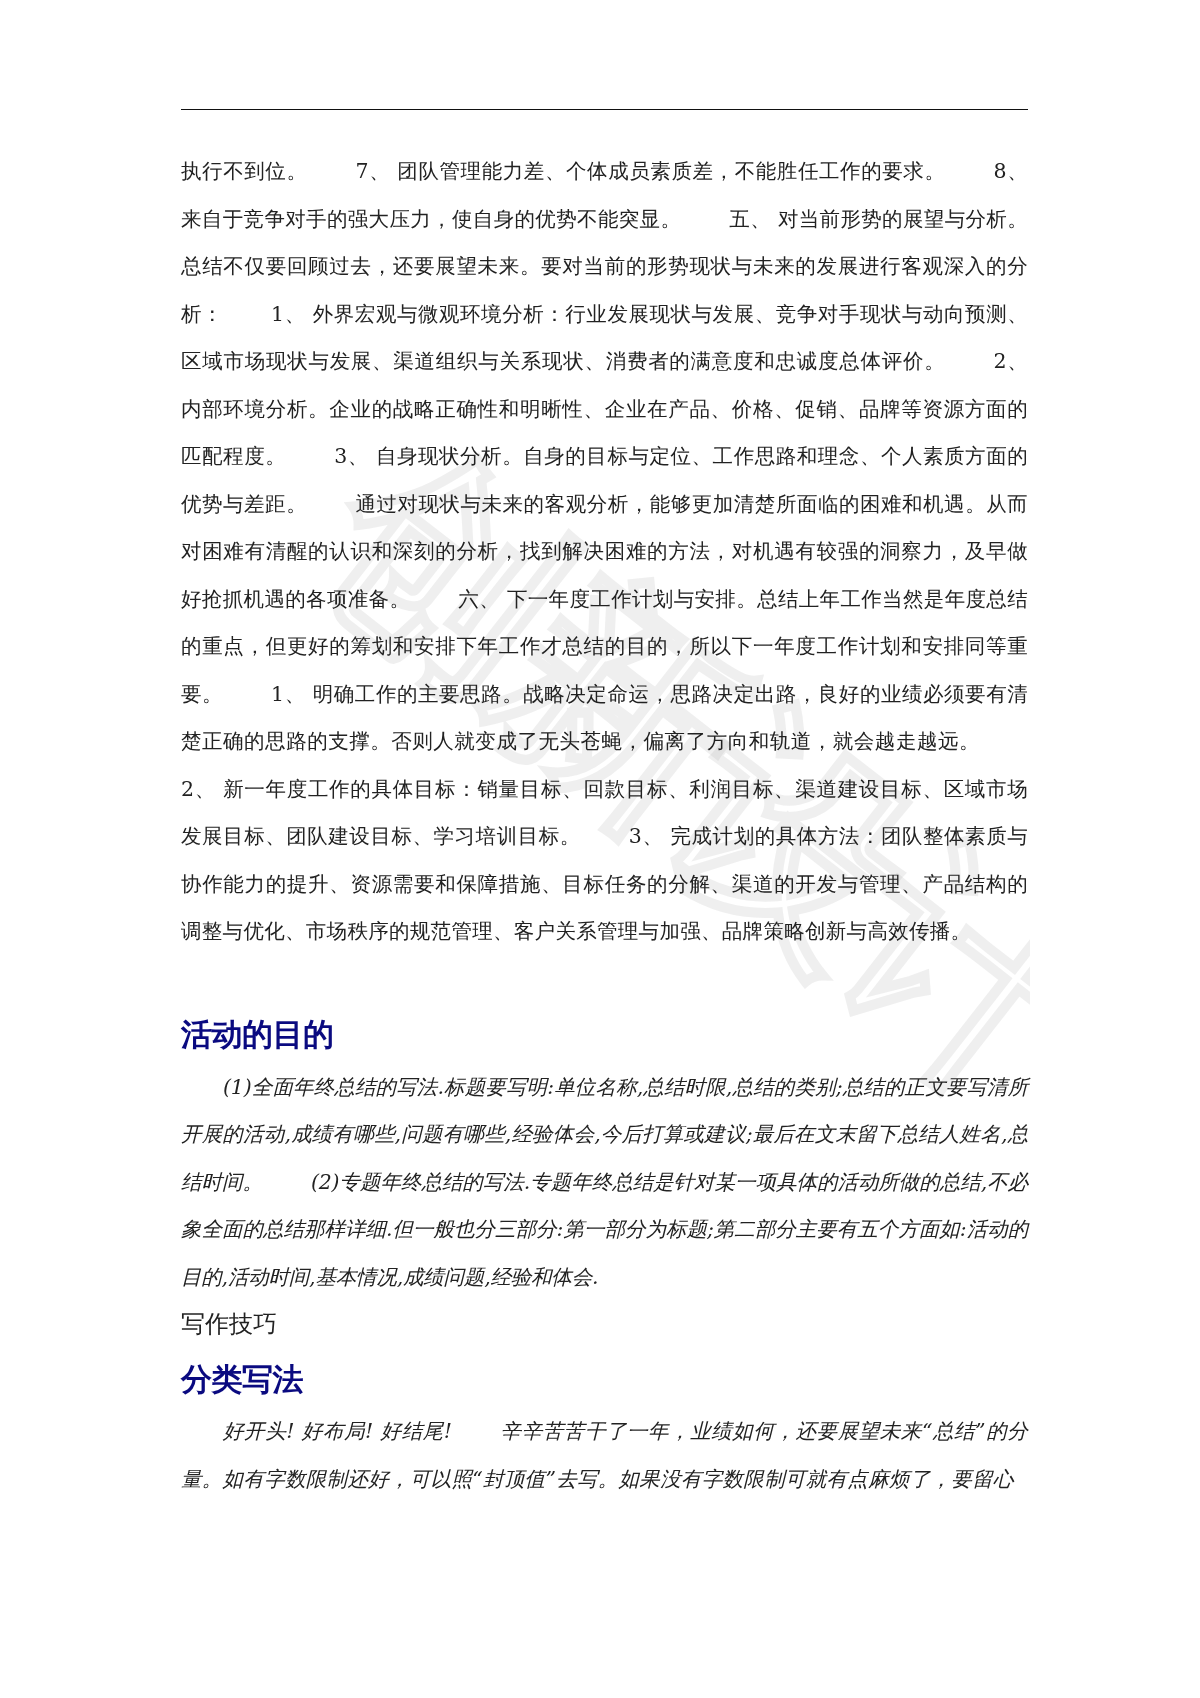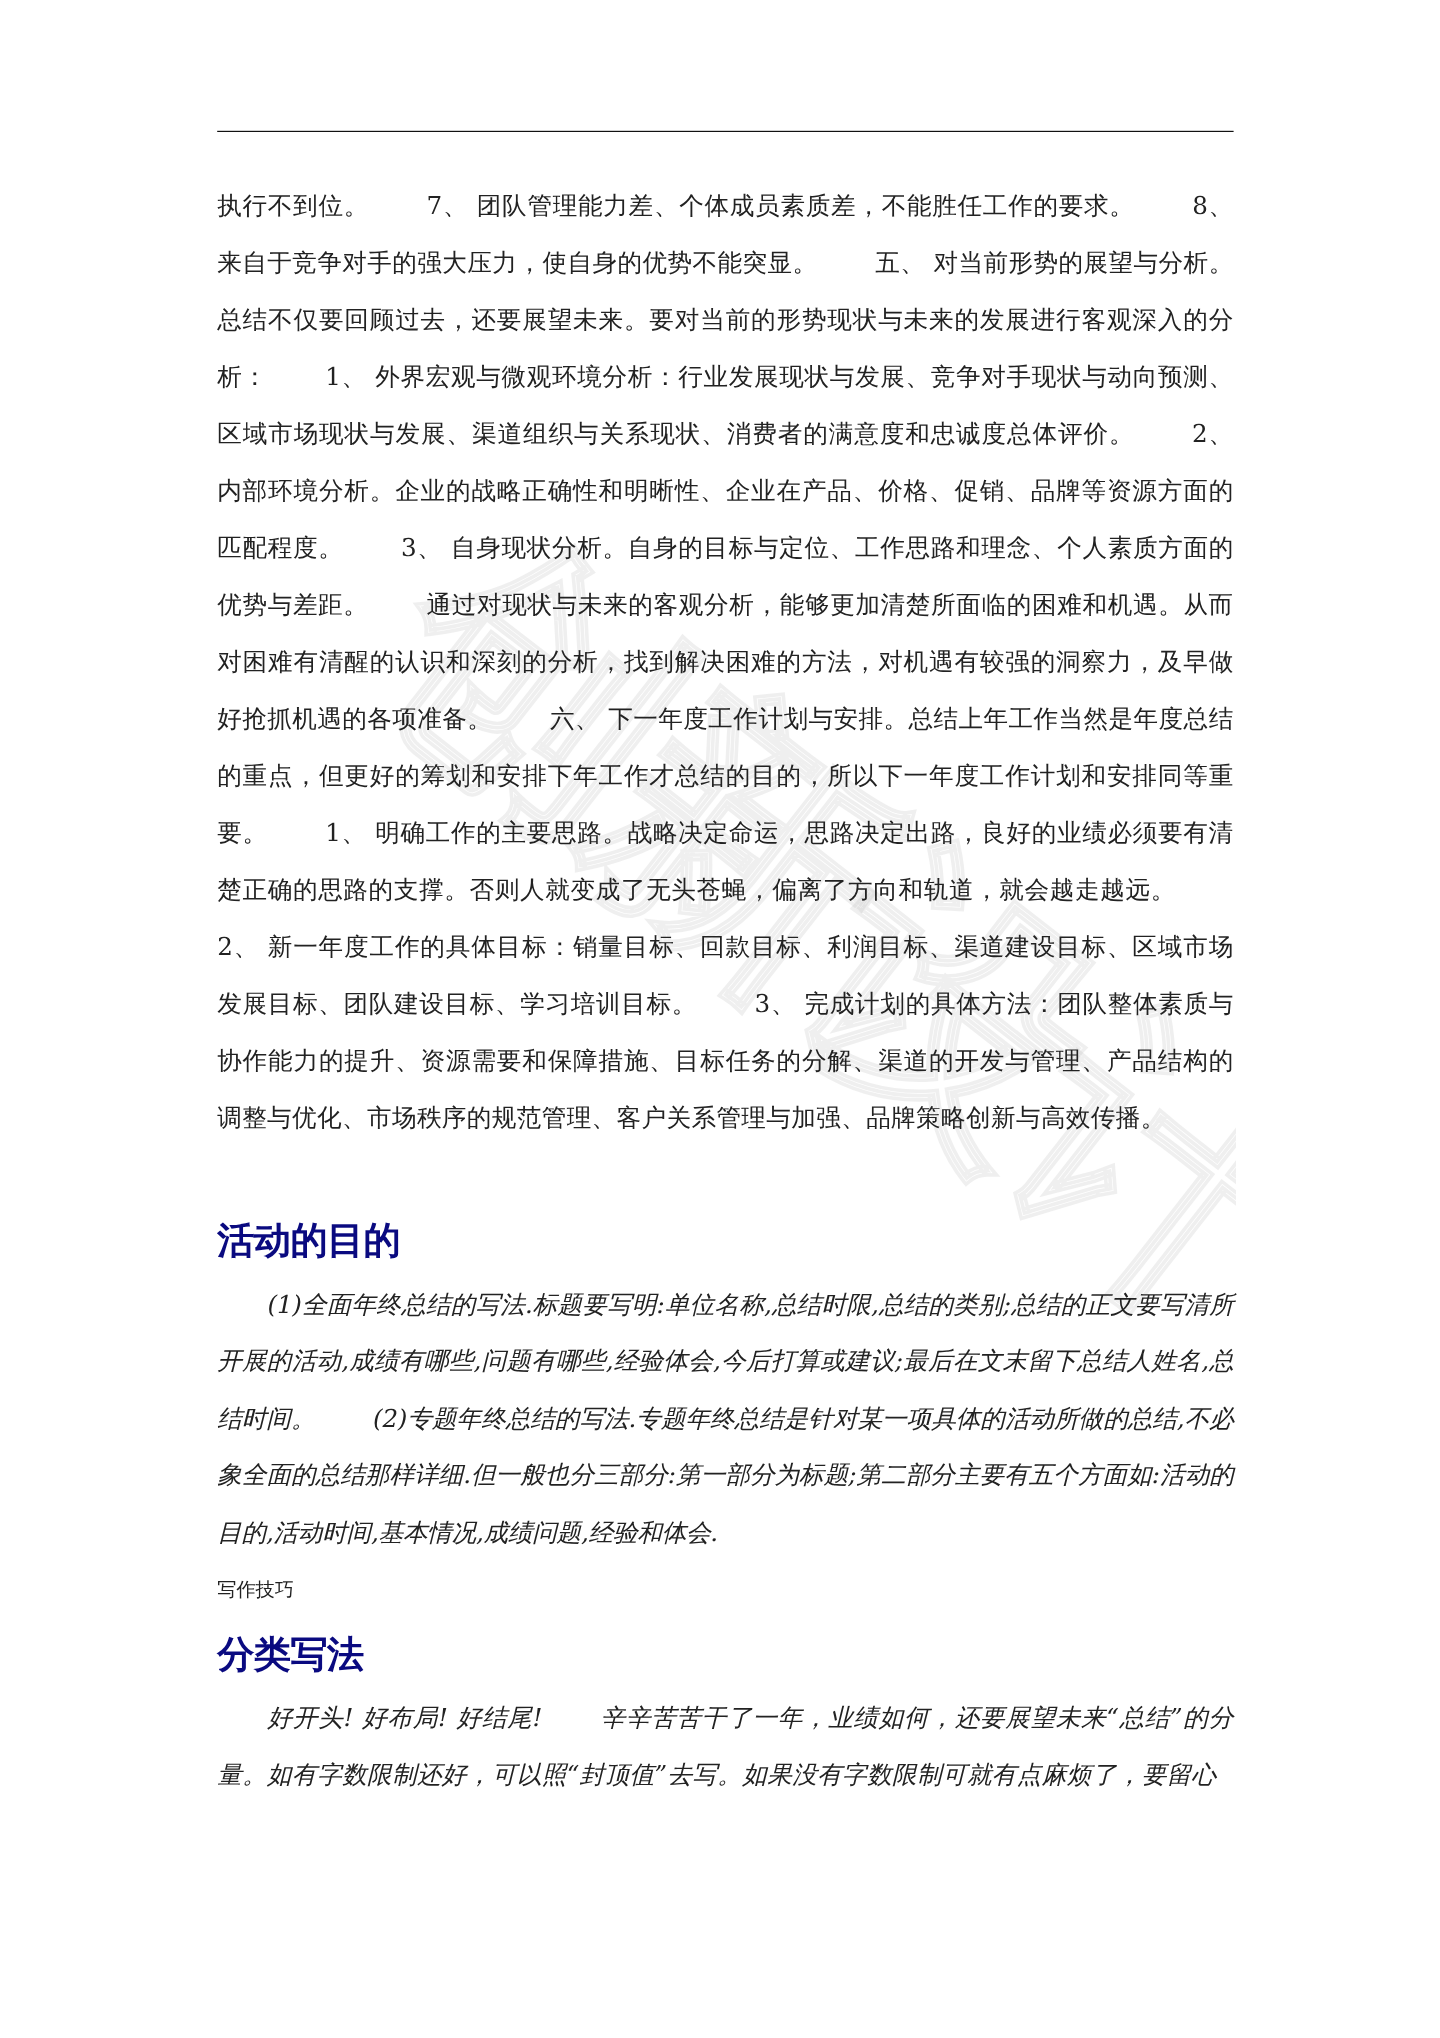--- a/index.html
+++ b/index.html
@@ -94,21 +94,21 @@
       line-height: 58px;
     }
     .indent {
       text-indent: 42px;
       font-style: italic;
     }
     .para.tight {
       letter-spacing: -0.2px;
     }
     .small-label {
-      font-size: 16px;
+      font-size: 24px;
       line-height: 47px;
       margin: 0;
     }
     .fenlei-block {
       margin-top: 0px;
     }
   </style>
 </head>
 <body>
 

